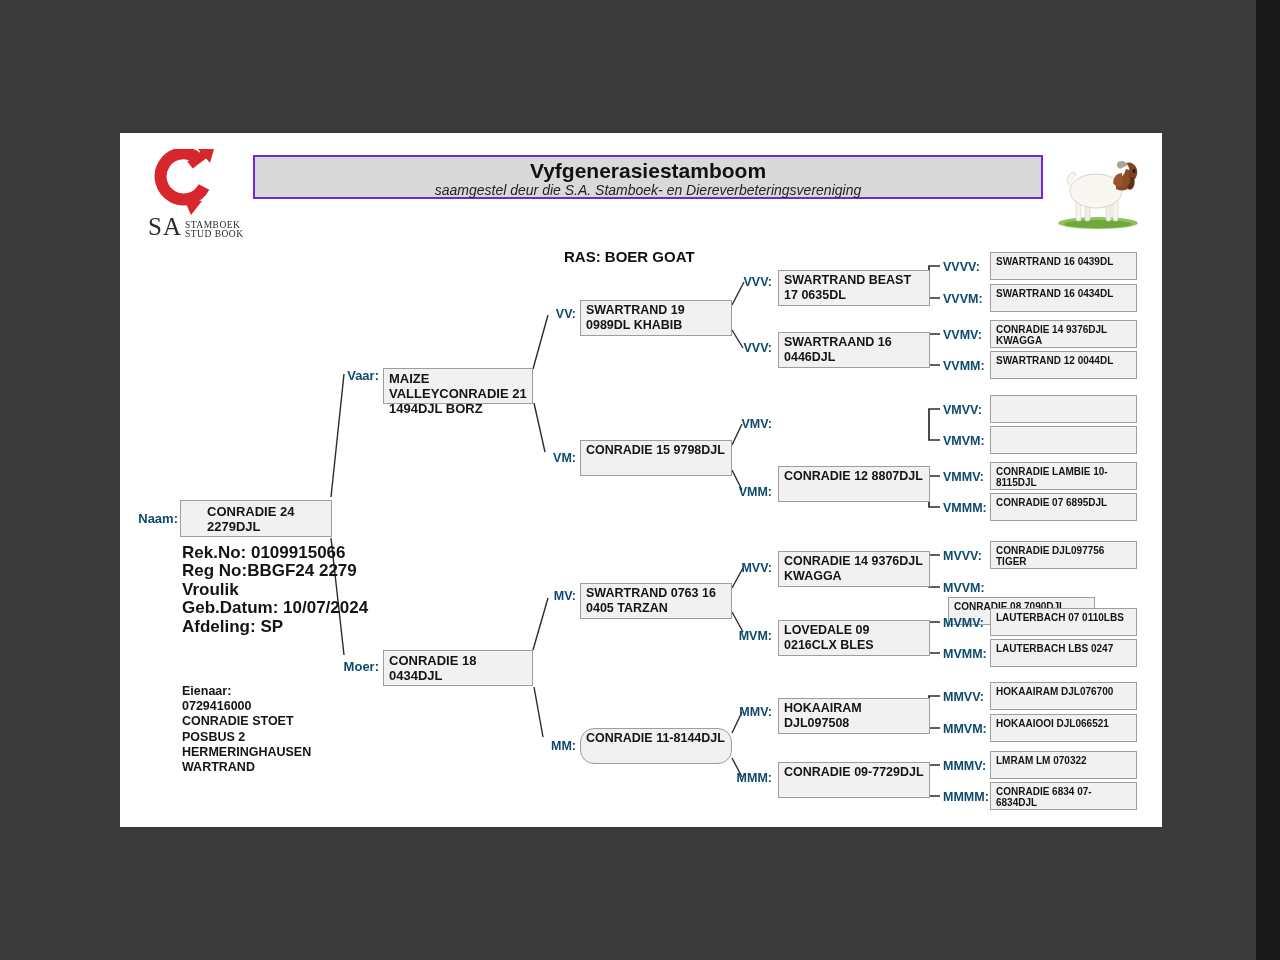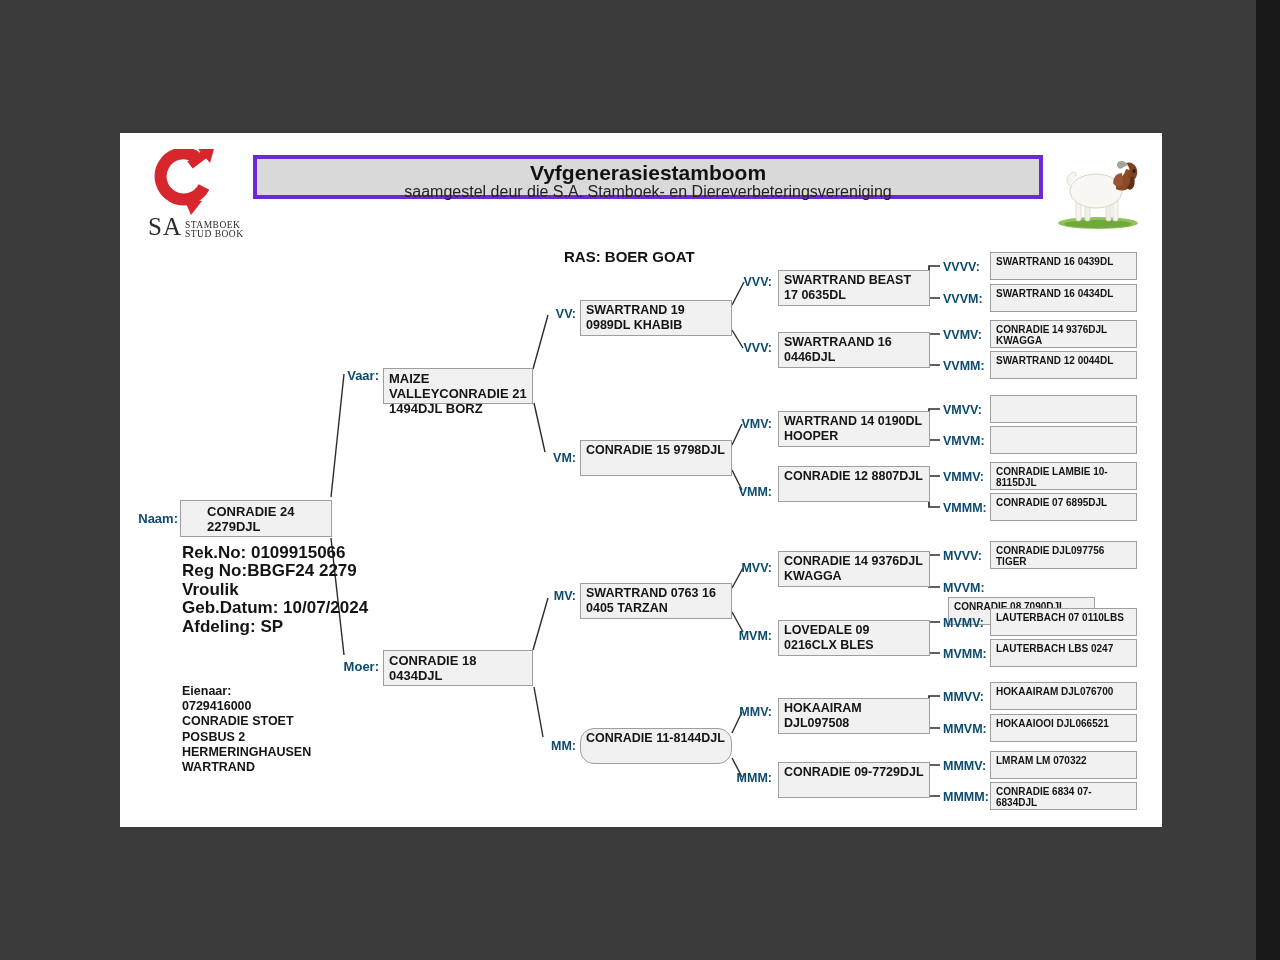--- a/index.html
+++ b/index.html
@@ -7,24 +7,24 @@
     width:1280px;height:960px;background:#3b3b3b;position:relative;overflow:hidden;
     font-family:"Liberation Sans","DejaVu Sans",sans-serif;
   }
   .right-strip{position:absolute;right:0;top:0;width:24px;height:960px;background:#181818;}
   .page{
     position:absolute;left:120px;top:133px;width:1042px;height:694px;background:#ffffff;
   }
   
   .banner{
     position:absolute;left:133px;top:22px;width:790px;height:44px;box-sizing:border-box;
-    background:#d9d9d9;border:4px solid #6d28d9;text-align:center;
+    background:#d9d9d9;border:2px solid #6d28d9;text-align:center;
   }
   .banner .t{font-size:21px;font-weight:bold;color:#111;line-height:26px;margin-top:1px;}
-  .banner .s{font-size:16px;color:#222;line-height:12px;}
+  .banner .s{font-size:14px;font-style:italic;color:#222;line-height:12px;}
   
   .logo{position:absolute;left:24px;top:16px;width:110px;height:92px;}
   .logo-text{position:absolute;left:4px;top:64px;white-space:nowrap;font-family:"Liberation Serif","DejaVu Serif",serif;color:#2c2c2c;}
   .logo-text .sa{font-size:25px;letter-spacing:1px;}
   .logo-text .stack{display:inline-block;vertical-align:-2px;margin-left:3px;font-size:9.5px;line-height:9.5px;letter-spacing:0.5px;}
   
   .ras{position:absolute;left:444px;top:115px;font-size:15px;font-weight:bold;color:#111;}
   
   .pbox{
     position:absolute;background:#f1f1f1;border:1px solid #9e9e9e;box-sizing:border-box;
@@ -155,21 +155,20 @@
   <div class="plabel lab-r" style="left:404px;top:606px;width:52px;">MM:</div>
   <div class="pbox g123" style="left:460px;top:595px;border-radius:14px;"><span>CONRADIE 11-8144DJL</span></div>
 
   <div class="plabel lab-r" style="left:596px;top:142px;width:56px;">VVV:</div>
   <div class="pbox g123" style="left:658px;top:137px;"><span>SWARTRAND BEAST 17 0635DL</span></div>
 
   <div class="plabel lab-r" style="left:596px;top:208px;width:56px;">VVV:</div>
   <div class="pbox g123" style="left:658px;top:199px;"><span>SWARTRAAND 16 0446DJL</span></div>
 
   <div class="plabel lab-r" style="left:596px;top:284px;width:56px;">VMV:</div>
-  <div class="pbox g123" style="left:658px;top:278px;"><span>WARTRAND 14 0190DL HOOPER</span></div>
 
   <div class="plabel lab-r" style="left:596px;top:352px;width:56px;">VMM:</div>
   <div class="pbox g123" style="left:658px;top:333px;"><span>CONRADIE 12 8807DJL</span></div>
 
   <div class="plabel lab-r" style="left:596px;top:428px;width:56px;">MVV:</div>
   <div class="pbox g123" style="left:658px;top:418px;"><span>CONRADIE 14 9376DJL KWAGGA</span></div>
 
   <div class="plabel lab-r" style="left:596px;top:496px;width:56px;">MVM:</div>
   <div class="pbox g123" style="left:658px;top:487px;"><span>LOVEDALE 09 0216CLX BLES</span></div>
 

